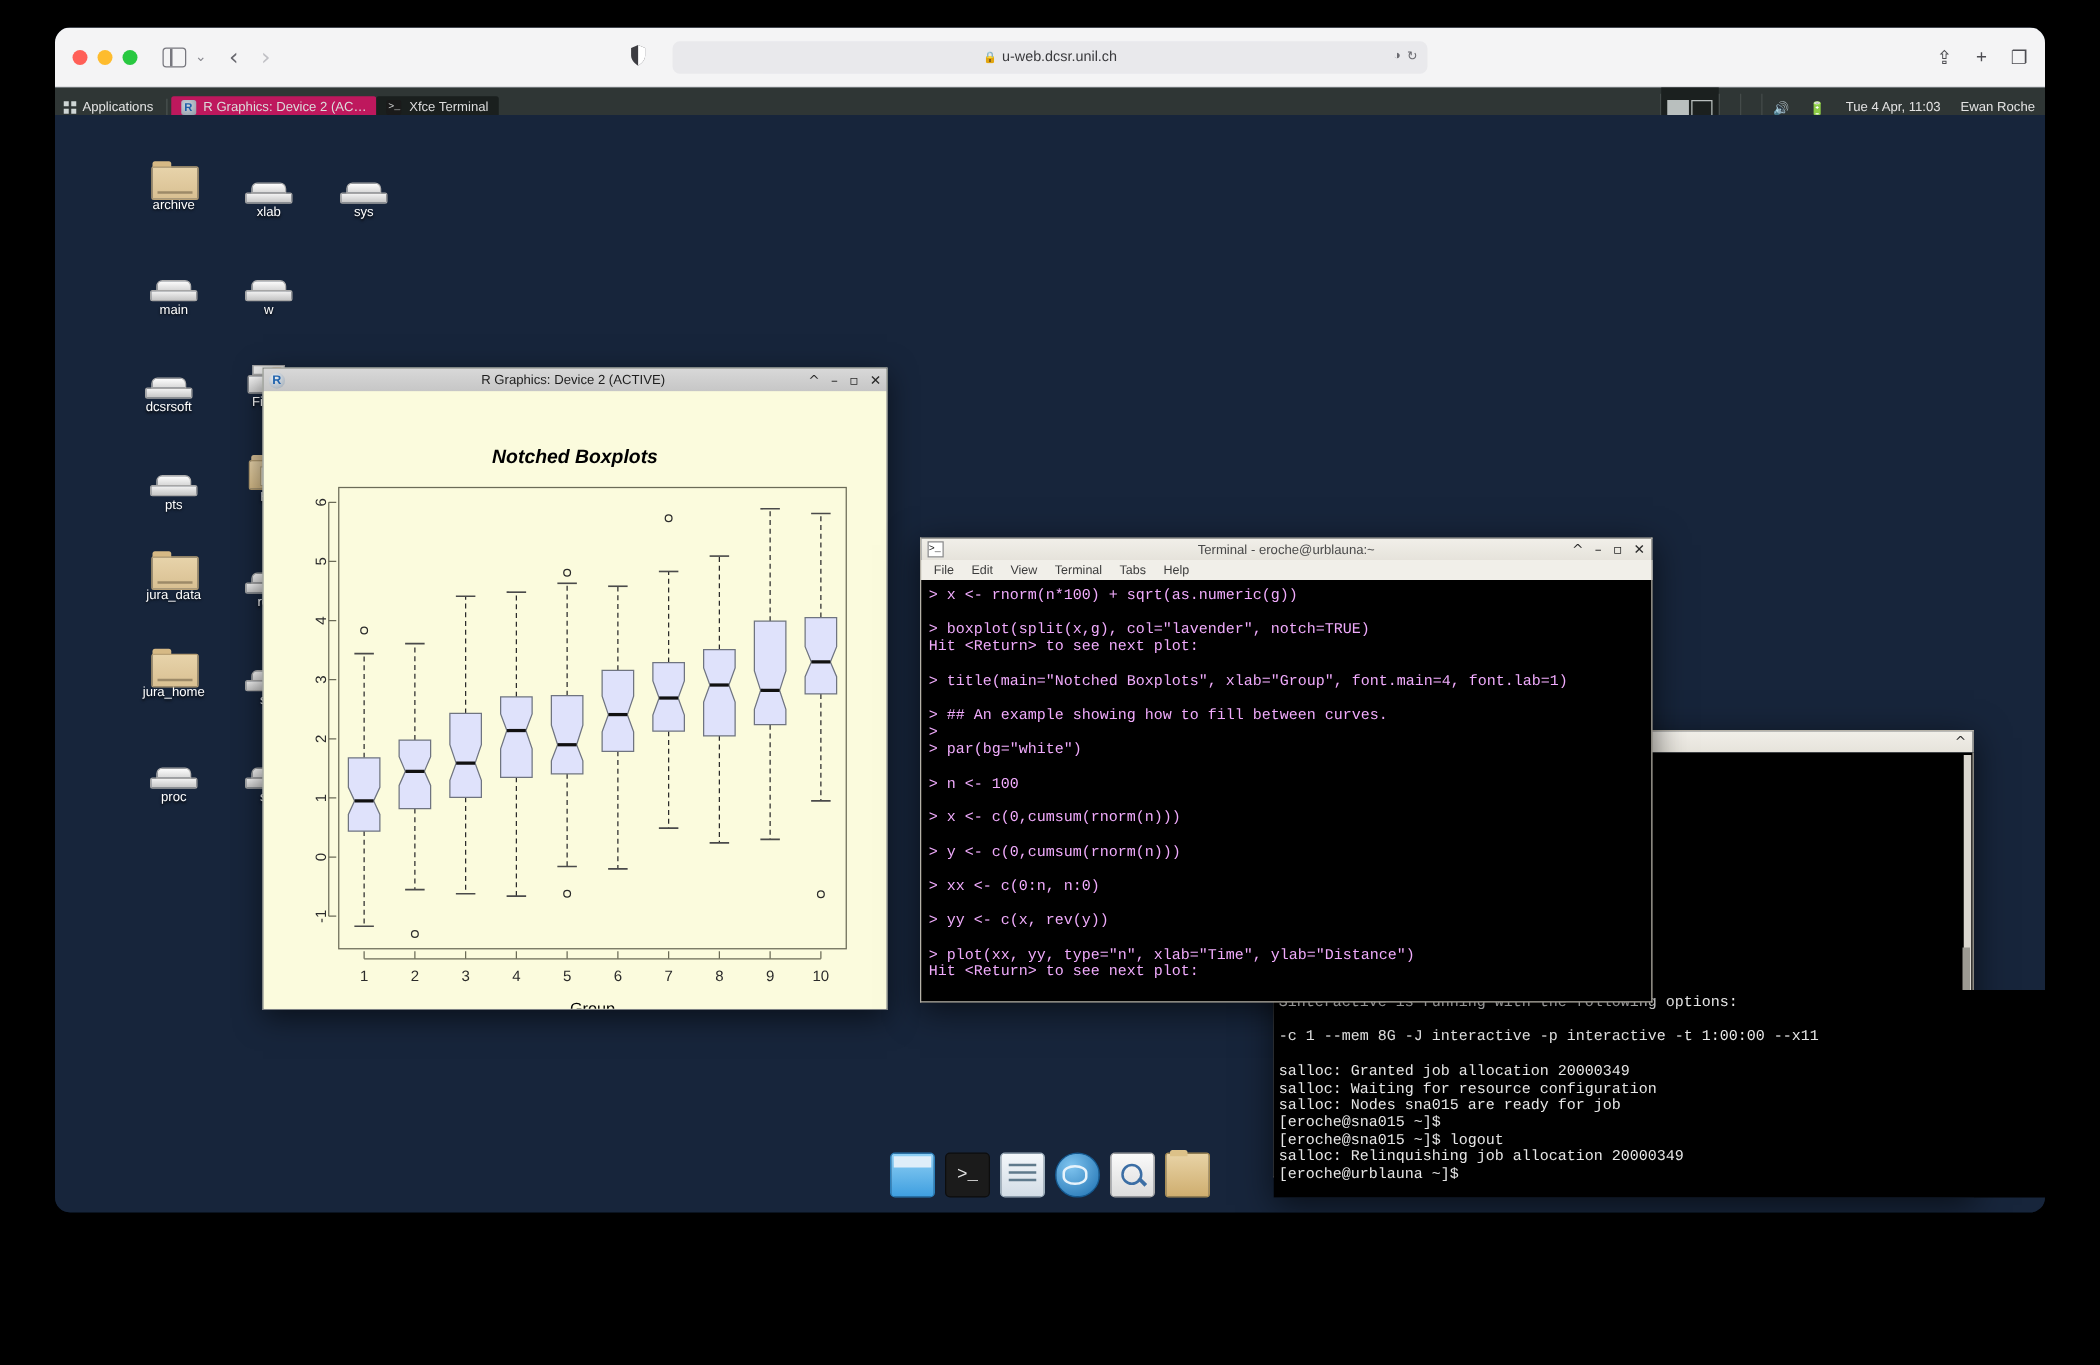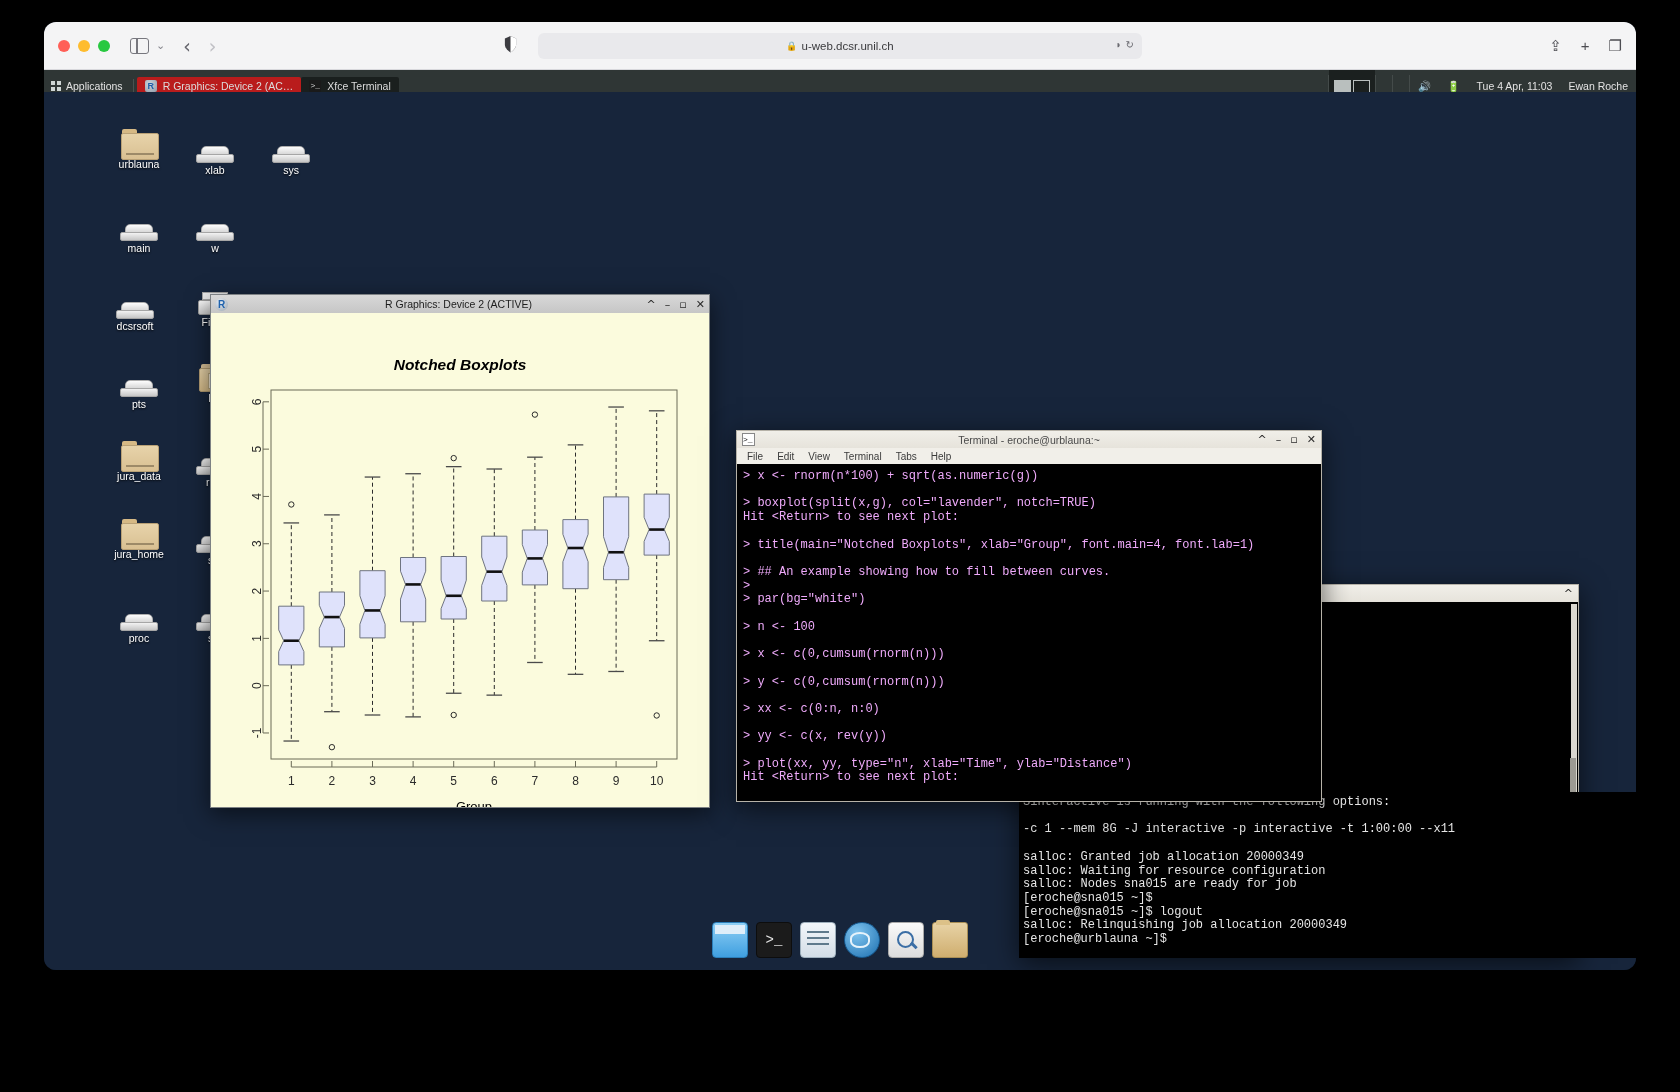--- a/index.html
+++ b/index.html
@@ -55,21 +55,21 @@
   }
   .app-menu{display:flex;align-items:center;gap:5px;padding:0 7px;height:100%;}
   .app-grid{
     width:10px;height:10px;display:grid;grid-template-columns:1fr 1fr;
     grid-template-rows:1fr 1fr;gap:1.5px;
   }
   .app-grid i{background:#cfd6d5;display:block;}
   .panel-sep{width:1px;height:14px;background:#4a5250;margin:0 3px;}
   .taskbtn{
     display:flex;align-items:center;gap:6px;height:18px;padding:0 8px;
-    font-size:10.5px;color:#dcdcdc;background:#b91c1c;border-radius:2px;
+    font-size:10.5px;color:#dcdcdc;background:#be185d;border-radius:2px;
     max-width:165px;overflow:hidden;white-space:nowrap;
   }
   .taskbtn.active{background:#1a1f1e;}
   .mini-ico{width:12px;height:12px;border-radius:2px;flex:0 0 auto;}
   .mini-r{background:radial-gradient(circle at 40% 35%,#cfd6dd,#8e9aa6);position:relative;}
   .mini-r:after{content:"R";position:absolute;inset:0;color:#1f5fa9;font-size:9px;font-weight:bold;text-align:center;line-height:12px;}
   .mini-term{background:#1a1a1a;color:#d8d8d8;font-size:8px;line-height:12px;text-align:center;font-family:"Liberation Mono",monospace;}
   #panel-right{margin-left:auto;display:flex;align-items:center;gap:0;height:100%;}
   .tray-item{padding:0 8px;display:flex;align-items:center;height:100%;font-size:10.5px;}
   .vsep{width:1px;height:22px;background:#444b4a;}
@@ -264,21 +264,21 @@
     </div>
   </div>
 
   <div id="desktop">
     <div id="desk-icons">
         <div class="deskicon" style="left: 56px; top: 26px;"><span class="glyph">
             <span class="ic-folder">
               <span class="tab"></span>
               <span class="body"></span>
             </span>
-          </span><span class="lbl">urblauna</span></div>
+          </span><span class="lbl">archive</span></div>
         <div class="deskicon" style="left: 132px; top: 32px;"><span class="glyph">
             <span class="ic-drive">
               <span class="top"></span>
               <span class="base"></span>
             </span>
           </span><span class="lbl">xlab</span></div>
         <div class="deskicon" style="left: 208px; top: 32px;"><span class="glyph">
             <span class="ic-drive">
               <span class="top"></span>
               <span class="base"></span>

